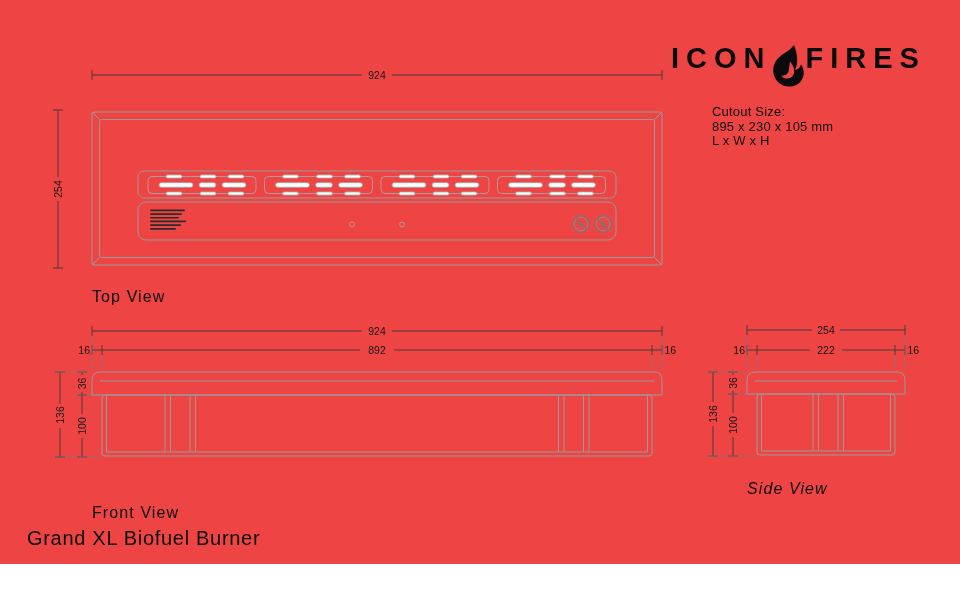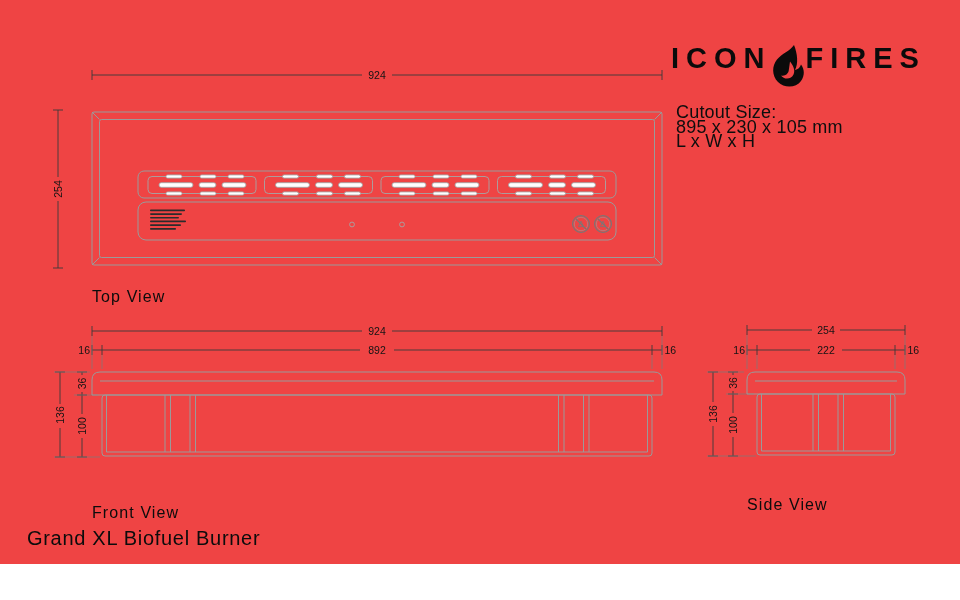--- a/index.html
+++ b/index.html
@@ -5,21 +5,21 @@
   html,body{margin:0;padding:0;background:#fff;}
   .page{position:relative;width:960px;height:564px;background:#ef4444;overflow:hidden;
         font-family:"Liberation Sans",sans-serif;color:#111;}
   .page svg.blueprint{position:absolute;left:0;top:0;}
   .dim{font-size:10.5px;fill:#141414;font-family:"Liberation Sans",sans-serif;}
   .view-label{position:absolute;font-size:16px;letter-spacing:1.1px;color:#0c0c0c;}
   .drawing-title{position:absolute;left:27px;top:527px;font-size:20px;letter-spacing:.7px;color:#0c0c0c;}
   .logo{position:absolute;left:671px;top:44px;display:flex;align-items:flex-start;color:#0b0b0b;}
   .logo .word{font-size:29px;font-weight:bold;letter-spacing:7px;line-height:1;}
   .logo .flame{width:38px;height:46px;margin:0 0 -3px -4px;}
-  .cutout{position:absolute;left:676px;top:105px;font-size:18px;line-height:14.5px;
+  .cutout{position:absolute;left:712px;top:105px;font-size:13px;line-height:14.5px;
           letter-spacing:.2px;color:#0e0e0e;}
 </style>
 </head>
 <body>
 
 <div class="page">
 
   <svg class="blueprint" width="960" height="600" viewBox="0 0 960 600">
 
     <g stroke="#3a3a3a" stroke-width="0.9">
@@ -254,17 +254,17 @@
   </div>
 
   <div class="cutout">
     <div>Cutout Size:</div>
     <div>895 x 230 x 105 mm</div>
     <div>L x W x H</div>
   </div>
 
   <div class="view-label" style="left:92px;top:288px;">Top View</div>
   <div class="view-label" style="left:92px;top:480px;margin-top:24px;">Front View</div>
-  <div class="view-label" style="left:747px;top:496px;">Side View</div>
+  <div class="view-label" style="left:747px;top:480px;font-style:italic;">Side View</div>
 
   <div class="drawing-title">Grand XL Biofuel Burner</div>
 
 </div>
 
 </body></html>

